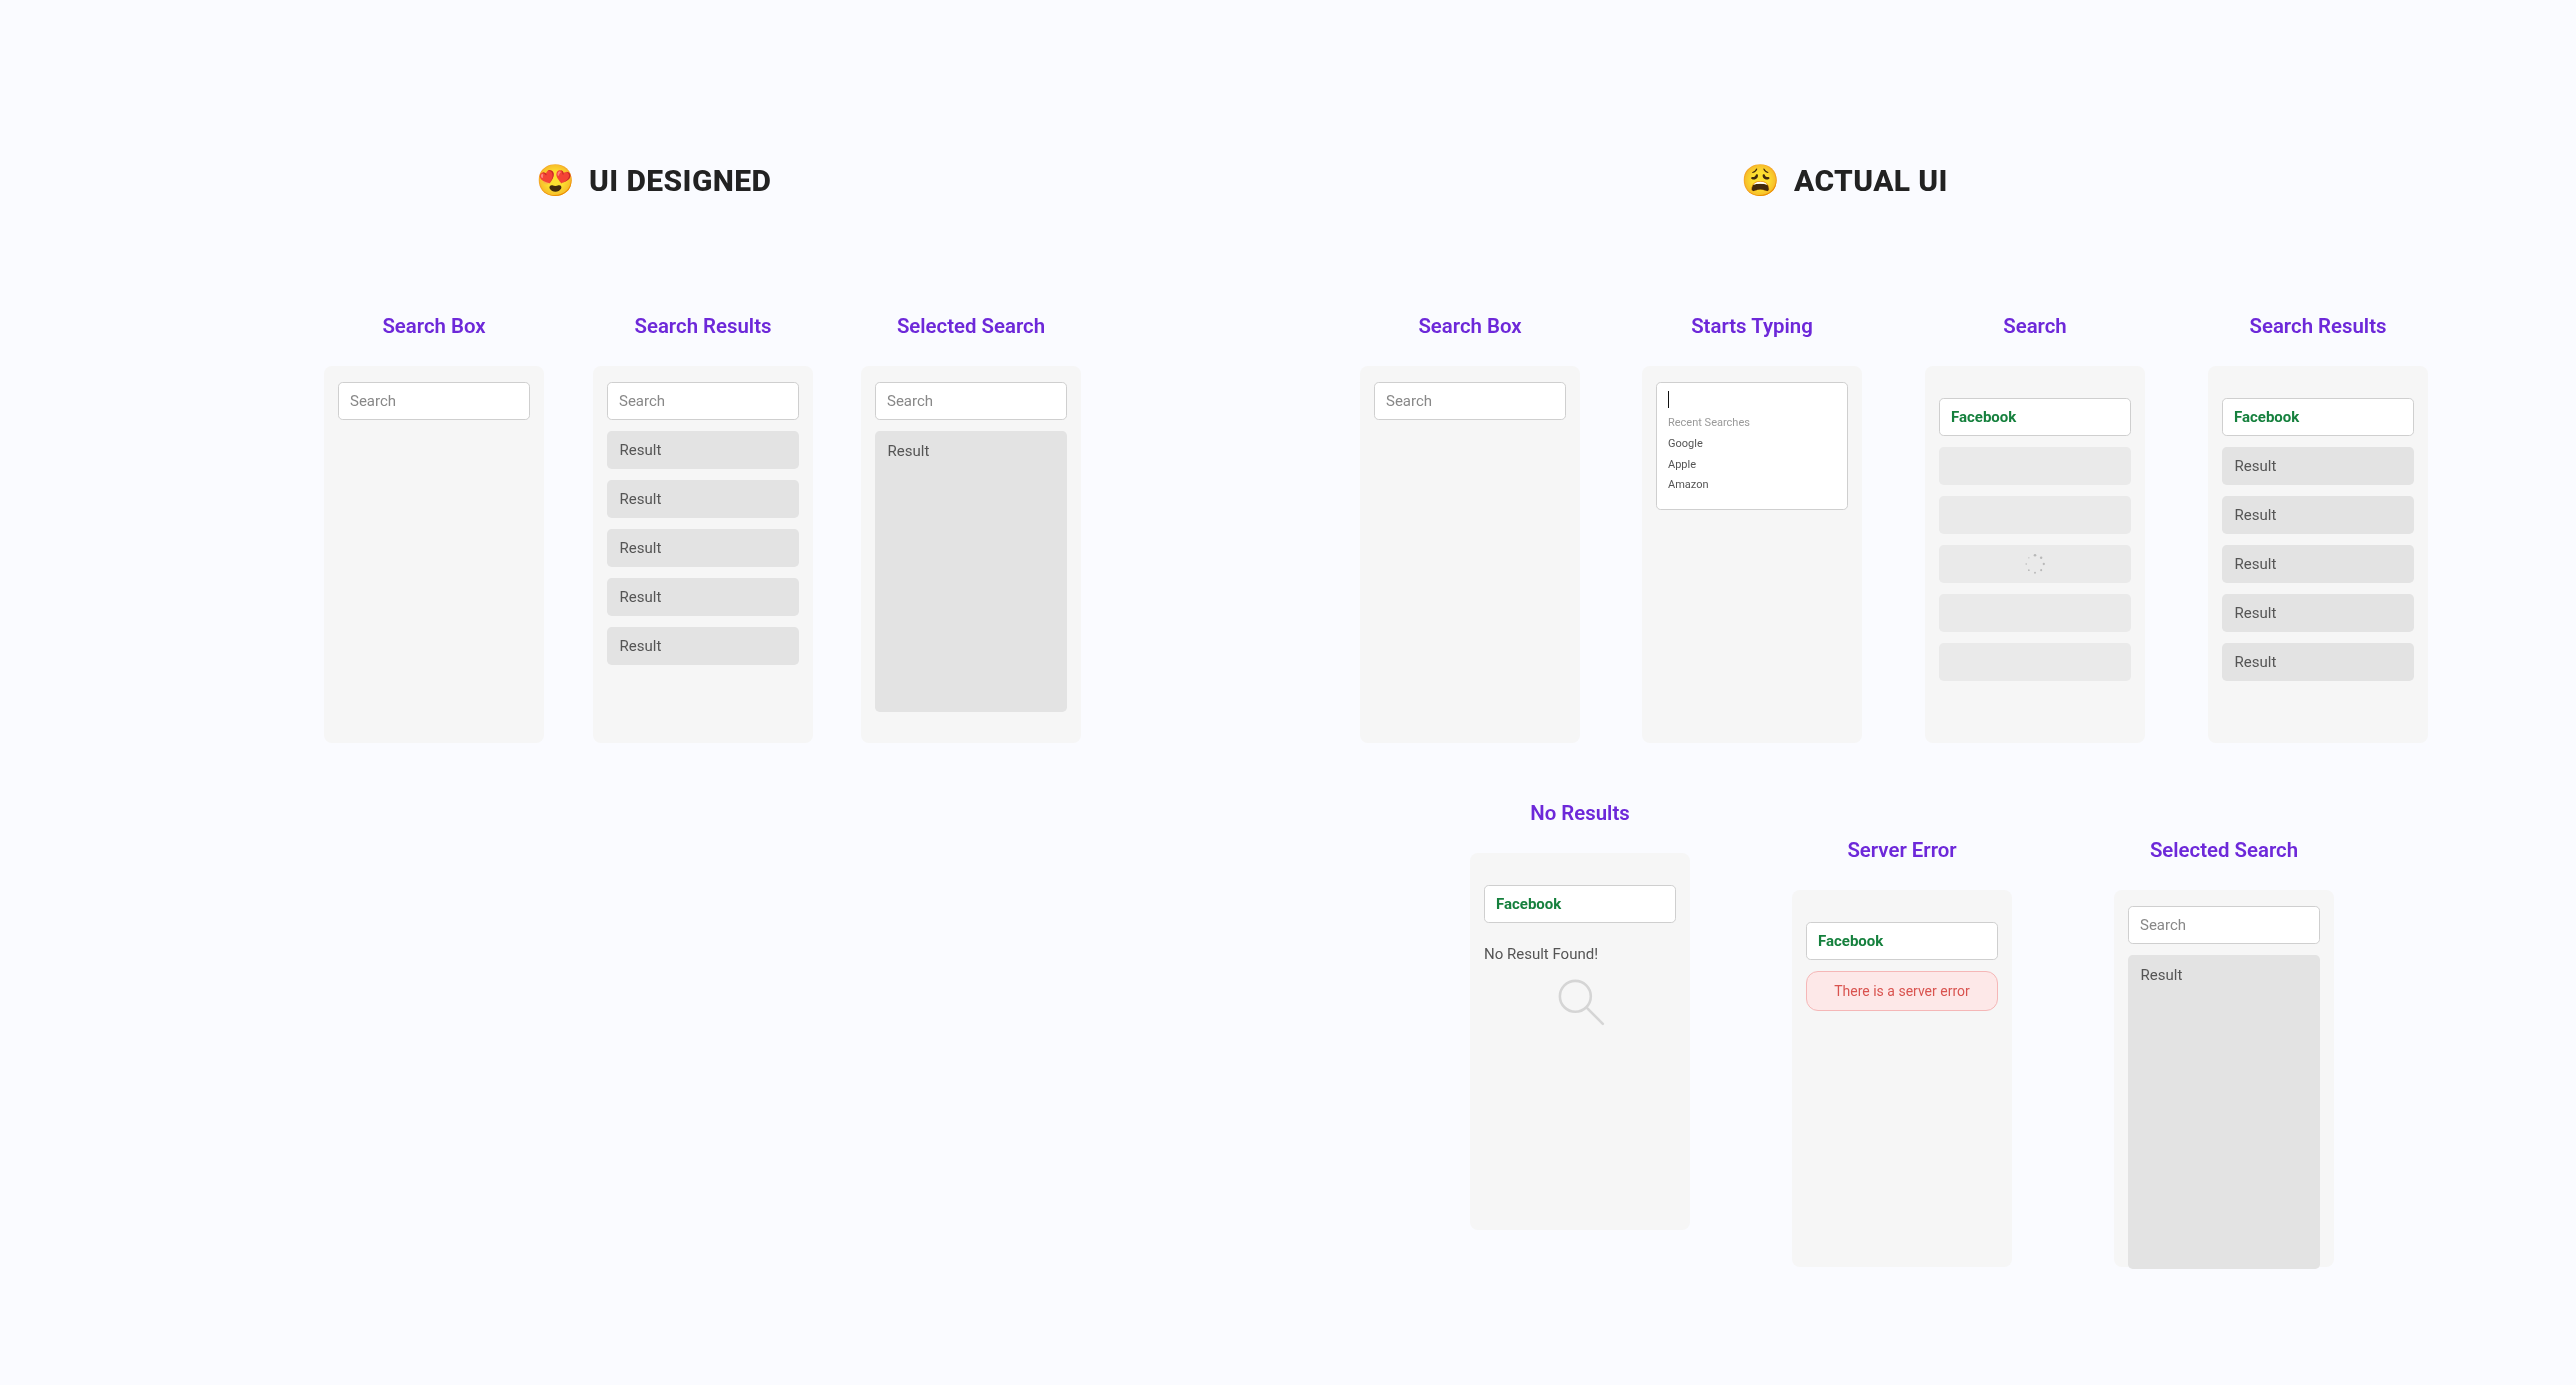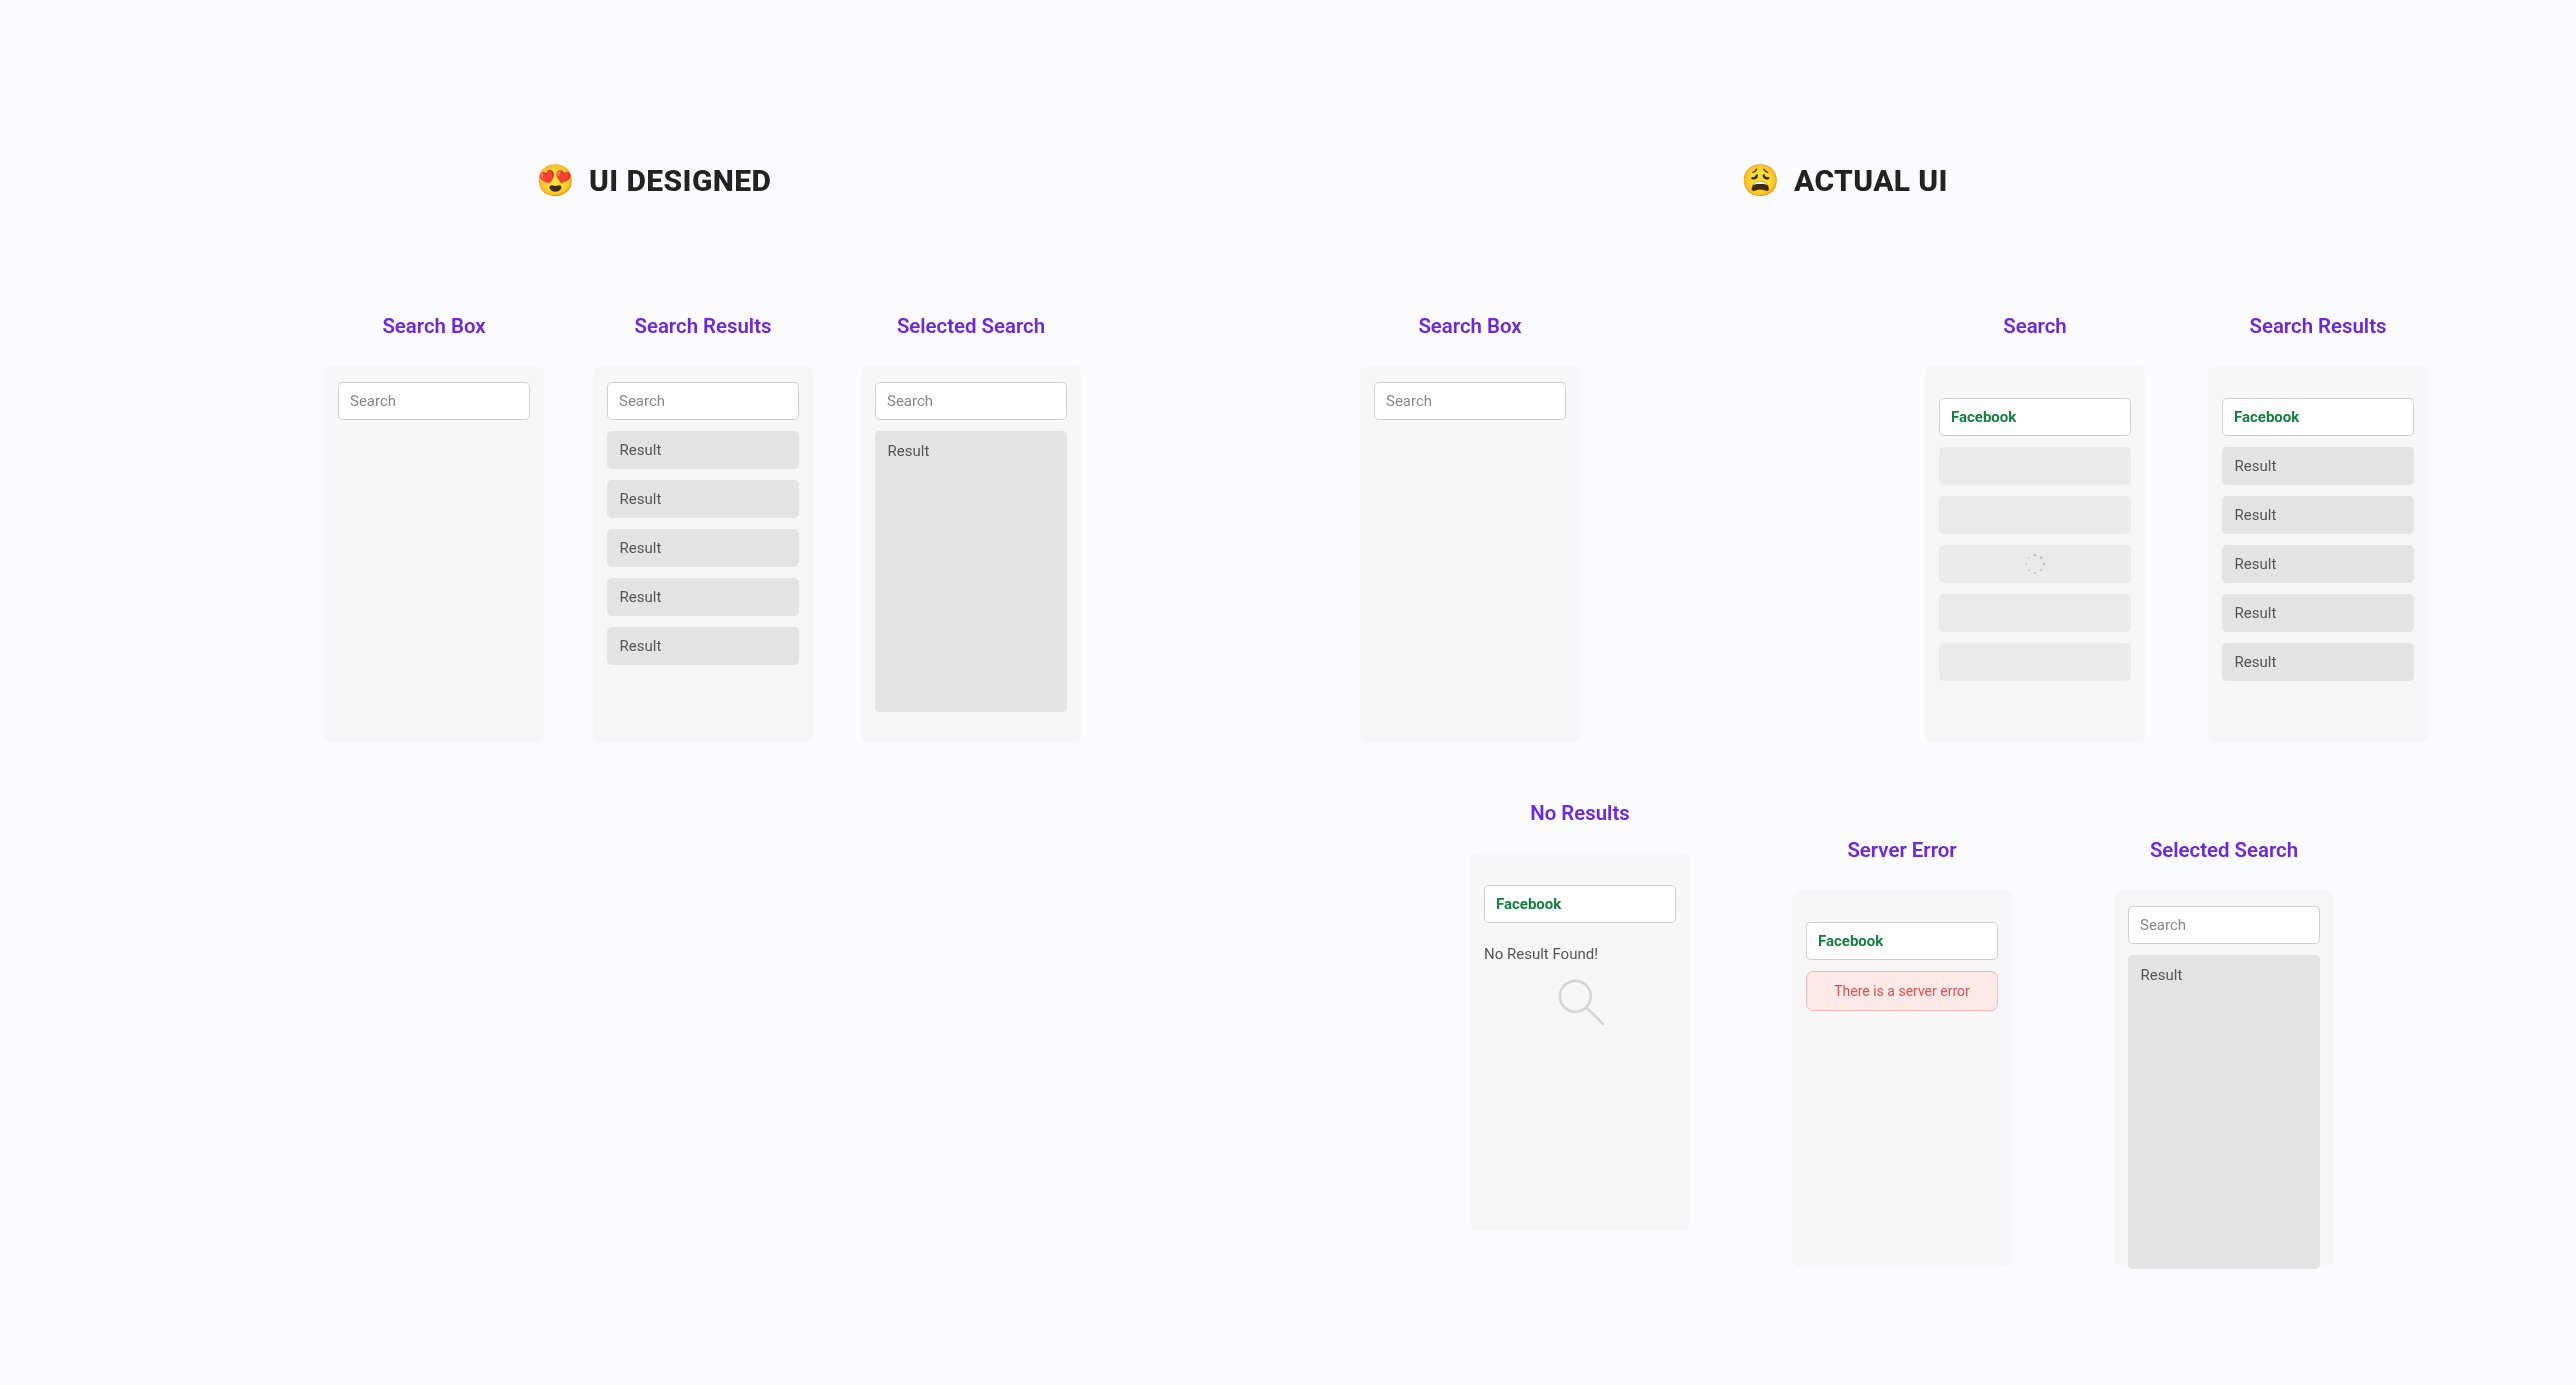--- a/index.html
+++ b/index.html
@@ -39,21 +39,21 @@
   .skeleton.loader{display:flex;align-items:center;justify-content:center;}
   .loader-svg{width:22px;height:22px;opacity:.5;}
 
   .selected-block{background:var(--item-bg);border-radius:4.7px;margin-top:11px;height:259px;padding:11px 12.6px;font-size:15px;color:#555;}
   .selected-block.tall{height:292px;}
 
   .no-result-wrap{margin-top:22px;text-align:left;}
   .no-result-text{font-size:15px;color:#555;}
   .magnifier{margin:11px auto 0;display:block;width:55px;height:55px;opacity:.55;}
 
-  .error-banner{background:var(--error-bg);border:0.8px solid var(--error-border);color:var(--error-text);border-radius:7px;height:38px;display:flex;align-items:center;justify-content:center;font-size:14px;margin-top:11px;text-align:center;}
+  .error-banner{background:var(--error-bg);border:0.8px solid var(--error-border);color:var(--error-text);border-radius:12px;height:38px;display:flex;align-items:center;justify-content:center;font-size:14px;margin-top:11px;text-align:center;}
 </style>
 </head>
 <body>
 
 <div class="canvas">
 
   <div class="section-title" style="left:536px;top:162px;">
     <span class="emoji">😍</span>
     <span>UI DESIGNED</span>
   </div>
@@ -90,20 +90,32 @@
     </div>
   </div>
 
   <div class="state-col" style="left:1360px;top:314px;">
     <div class="state-label">Search Box</div>
     <div class="phone-card">
       <div class="search-box placeholder">Search</div>
     </div>
   </div>
 
+  <div class="state-col" style="left:1642px;top:314px;">
+    <div class="state-label">Starts Typing</div>
+    <div class="phone-card">
+      <div class="search-dropdown">
+        <div class="dropdown-cursor"></div>
+        <div class="dropdown-heading">Recent Searches</div>
+        <div class="dropdown-item">Google</div>
+        <div class="dropdown-item">Apple</div>
+        <div class="dropdown-item">Amazon</div>
+      </div>
+    </div>
+  </div>
 
   <div class="state-col" style="left:1925px;top:314px;">
     <div class="state-label">Search</div>
     <div class="phone-card">
       <div class="search-box value">Facebook</div>
       <div class="skeleton"></div>
       <div class="skeleton"></div>
       <div class="skeleton loader">
         <svg class="loader-svg" viewBox="0 0 50 50">
           <g fill="#888">

